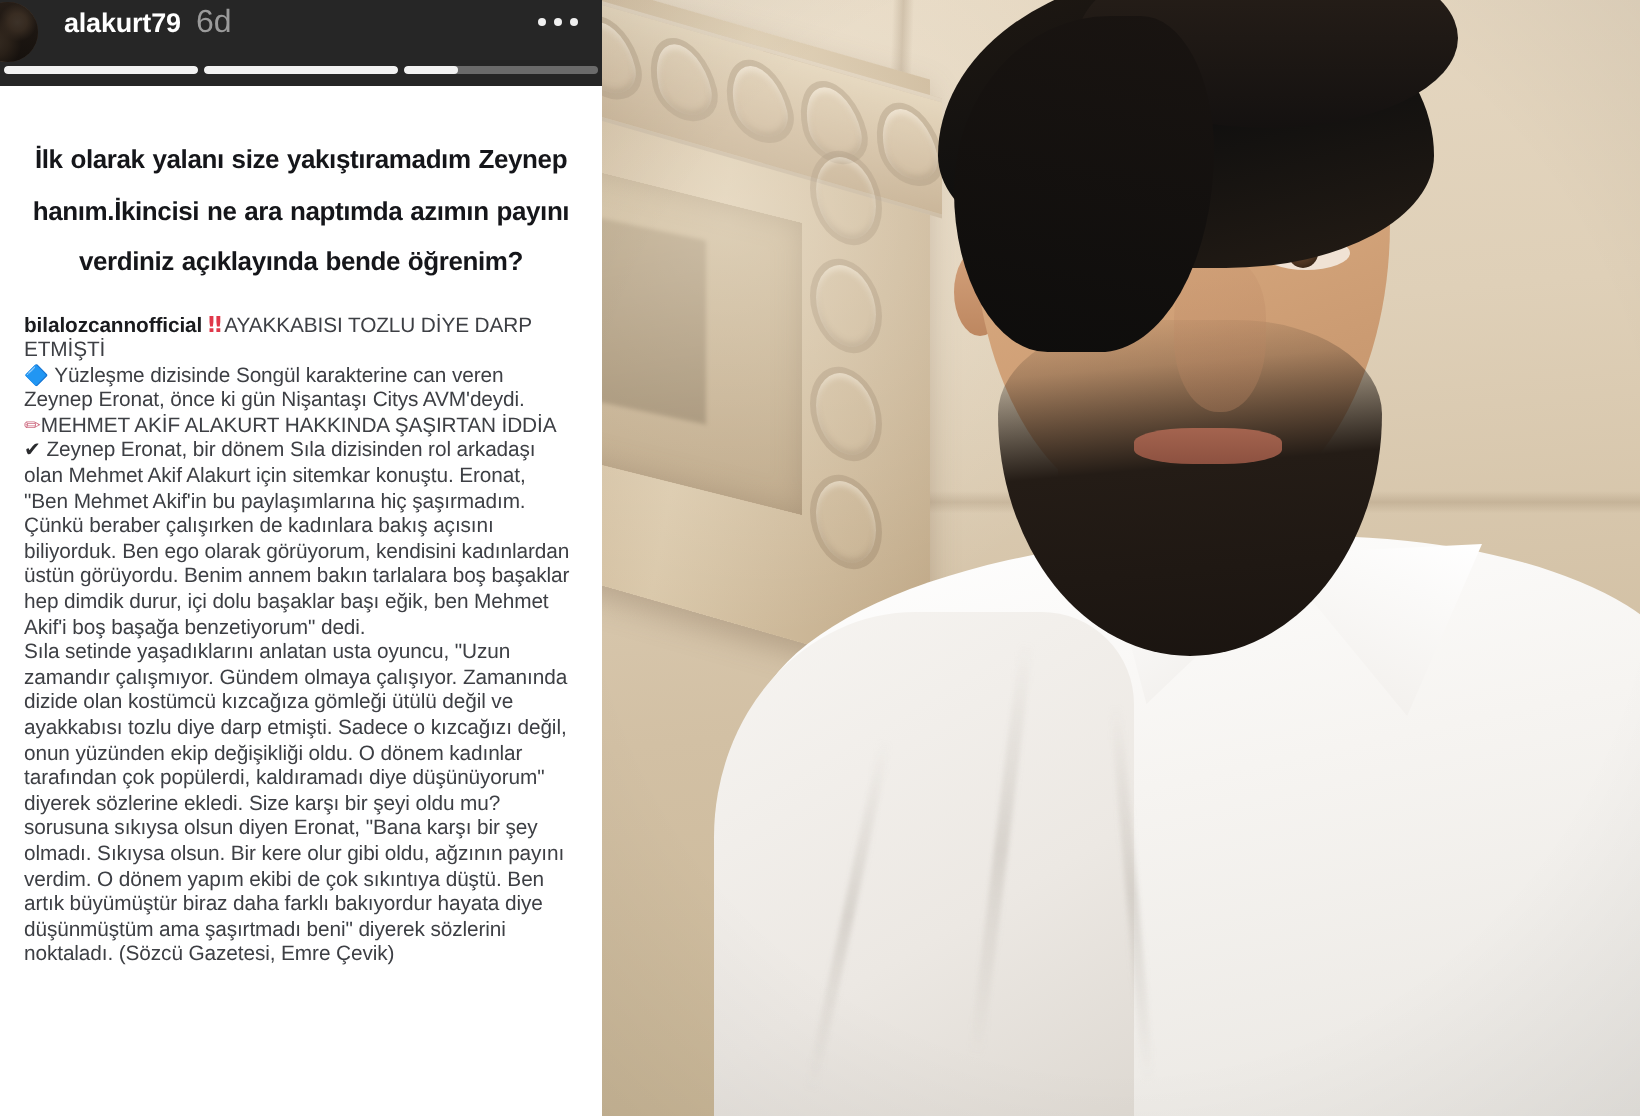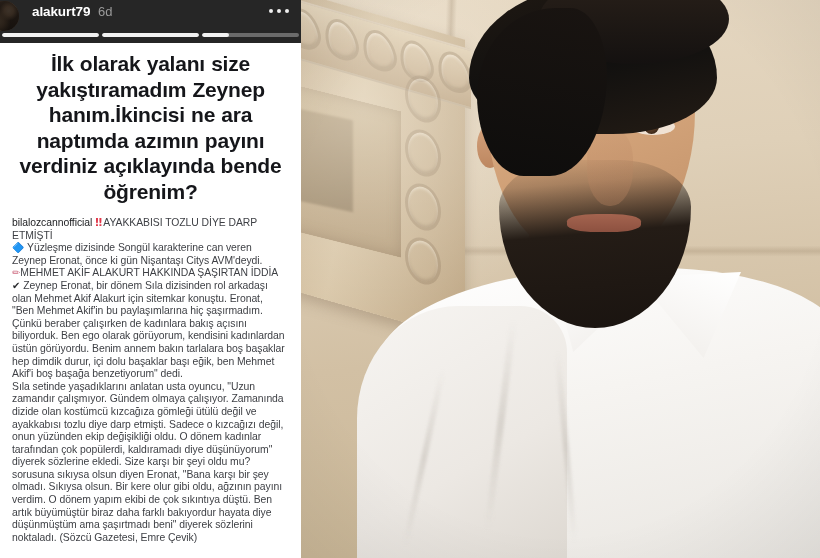--- a/index.html
+++ b/index.html
@@ -72,21 +72,21 @@
     font-size: 13.5px;
     font-weight: bold;
     letter-spacing: -.1px;
     line-height: 16px;
   }
   .timestamp {
     position: absolute;
     left: 98px;
     top: 4px;
     color: #9a9a9a;
-    font-size: 13px;
+    font-size: 16px;
     line-height: 16px;
   }
   .dots-menu {
     position: absolute;
     right: 12px;
     top: 9px;
     display: flex;
     gap: 4px;
   }
   .dots-menu i {
@@ -117,45 +117,45 @@
   }
   .seg > span {
     position: absolute;
     left: 0; top: 0; bottom: 0;
     background: #f2f2f2;
     border-radius: 2px;
   }
 
   
   .headline {
-    margin: 8px 14px 0 14px;
+    margin: 24px 14px 0 14px;
     text-align: center;
     color: #15161a;
-    font-size: 21px;
+    font-size: 13px;
     font-weight: bold;
     line-height: 25.5px;
     letter-spacing: -.2px;
     word-spacing: .5px;
   }
 
   
   .caption {
     margin: 13px 14px 0 12px;
     color: #3d3f44;
     font-size: 10.4px;
     line-height: 12.6px;
     letter-spacing: -.05px;
     text-align: left;
   }
   .caption p {
     margin: 0;
     padding: 0;
   }
   .cap-user {
-    font-weight: normal;
+    font-weight: bold;
     color: #1a1b1e;
   }
   .emo {
     font-family: "DejaVu Sans", sans-serif;
     font-size: 10px;
   }
   .emo-bang {
     color: #e0384a;
     font-weight: bold;
     font-size: 11px;

